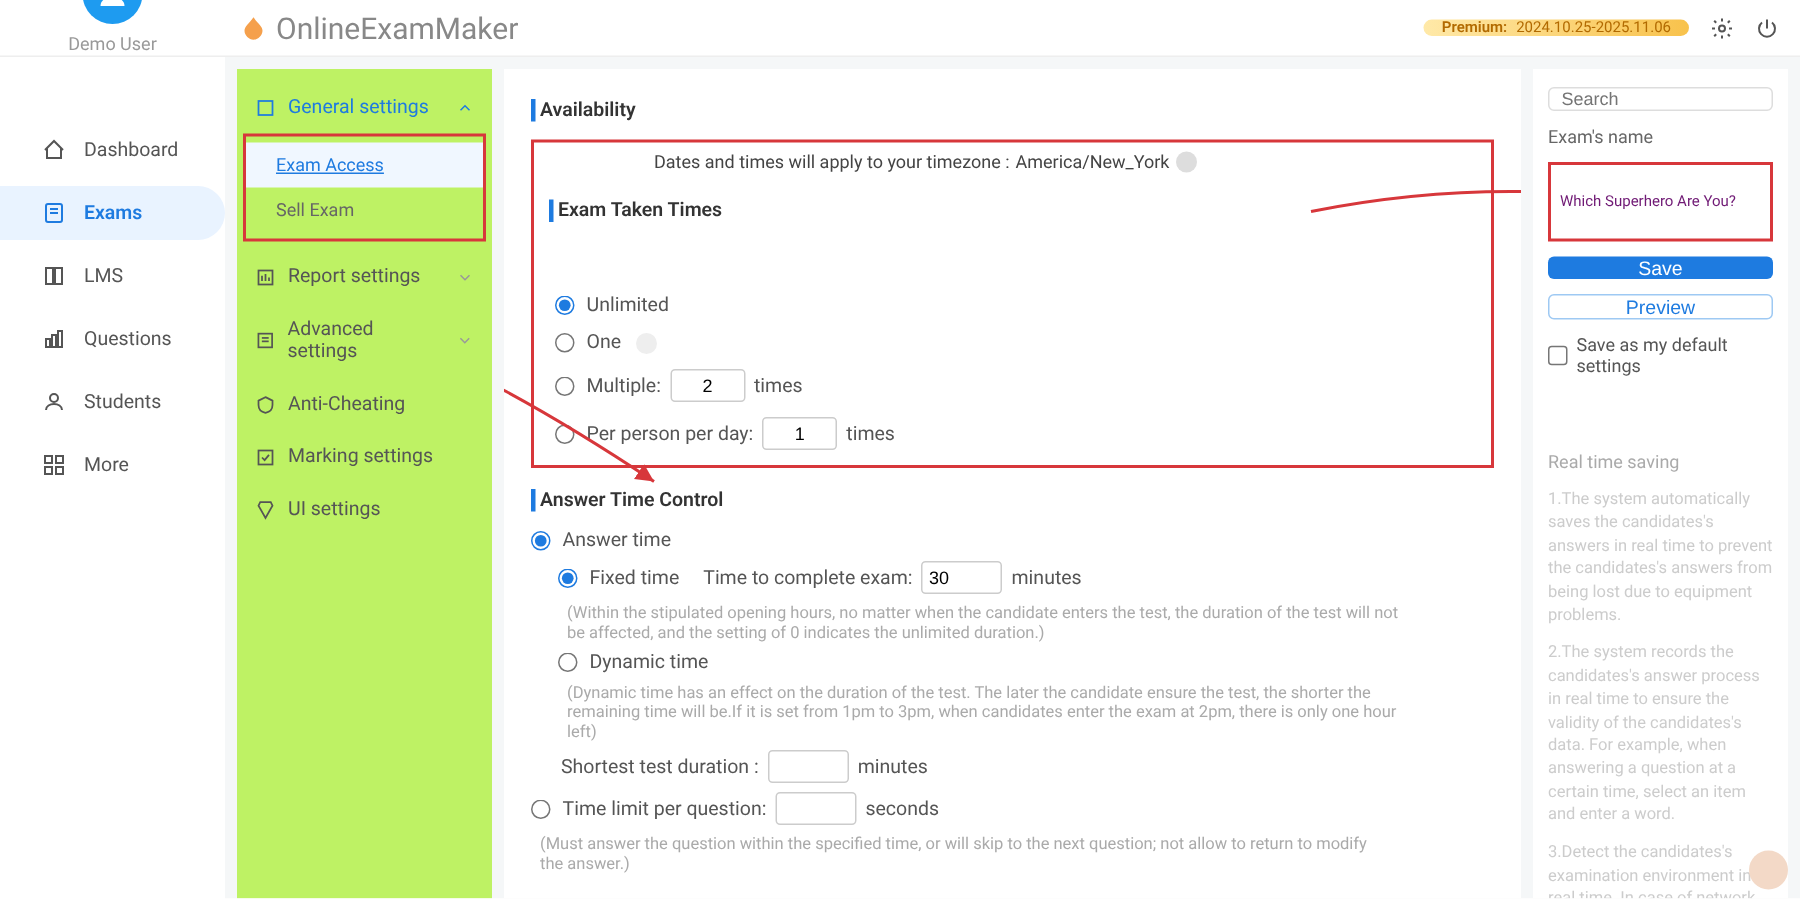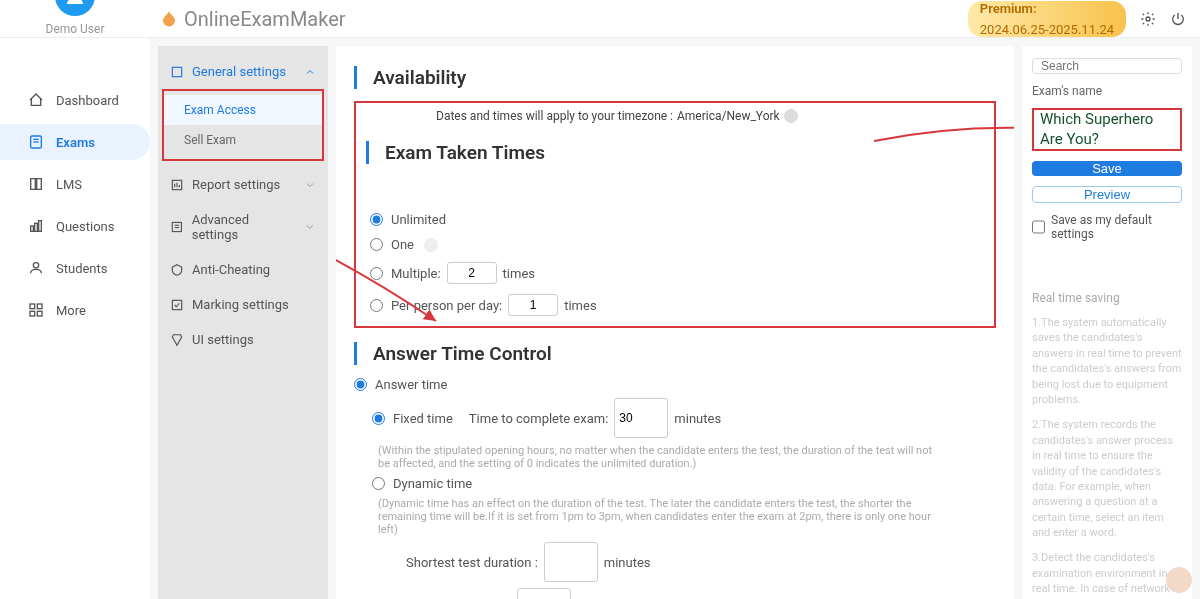--- a/index.html
+++ b/index.html
@@ -2,57 +2,57 @@
 <html><head>
 <meta charset="utf-8">
 <style>
 * { box-sizing: border-box; margin: 0; padding: 0; }
 body { font-family: -apple-system, BlinkMacSystemFont, "Segoe UI", Roboto, sans-serif; font-size: 13px; color: #333; background: #fff; width: 1200px; height: 599px; overflow: hidden; }
 .top-header { display: flex; align-items: center; height: 38px; padding: 0 14px 0 160px; border-bottom: 1px solid #eee; }
 .logo-area { display: flex; align-items: center; gap: 6px; }
 .logo-img { width: 18px; height: 18px; }
 .brand { color: #888; font-size: 20px; }
 .header-spacer { flex: 1; }
-.premium-badge { background: linear-gradient(90deg,#ffe9a8,#f8c24c); color: #b26a00; padding: 0 12px; border-radius: 14px; font-size: 13px; display: flex; gap: 6px; flex-direction: column; }
+.premium-badge { background: linear-gradient(90deg,#ffe9a8,#f8c24c); color: #b26a00; padding: 0 12px; border-radius: 14px; font-size: 10px; display: flex; gap: 6px; }
 .premium-badge .lbl { font-weight: 600; }
 .hdr-icon { margin-left: 14px; color: #555; width: 16px; height: 16px; cursor: pointer; }
 .layout { display: flex; height: calc(599px - 38px); }
 .left-rail { width: 150px; padding-top: 0; }
 .avatar-circle { width: 40px; height: 40px; border-radius: 50%; background: #1e9bf0; margin: -28px auto 0; display: flex; align-items: center; justify-content: center; position:relative; }
 .avatar-circle svg { width:24px; height:24px; fill:#fff; }
 .username { color:#999; font-size:12px; margin-top:6px; }
 .nav-item { display:flex; align-items:center; gap:12px; padding:10px 14px 10px 28px; color:#555; cursor:pointer; font-size:13px; margin-bottom:6px;}
 .nav-item.active { background:#e9f3ff; color:#1e7be0; border-radius:0 20px 20px 0; font-weight:600; }
 .nav-item svg { width:16px; height:16px; stroke:currentColor; fill:none; stroke-width:2; }
 .mid-area { flex:1; background:#f5f7f8; padding:8px 8px 0 8px; display:flex; gap:8px; overflow:hidden; }
-.settings-col { width:170px; background:#e5e5e5; padding:8px 0; }
+.settings-col { width:170px; background:#bef264; padding:8px 0; }
 .sec-header { display:flex; align-items:center; gap:8px; padding:10px 12px; color:#1e7be0; cursor:pointer; font-size:13px; }
 .sec-header.dark { color:#555; }
 .sec-header svg { width:14px; height:14px; stroke:currentColor; fill:none; stroke-width:2; }
 .sec-header .chev { margin-left:auto; width:12px; height:12px; }
 .sub-list { border:2px solid #d7373b; margin:0 4px 6px 4px; padding:4px 0; }
 .sub-item { padding:8px 12px 8px 20px; cursor:pointer; color:#666; font-size:12px; }
-.sub-item.active { color:#1e7be0; background:#f0f7ff; }
+.sub-item.active { color:#1e7be0; background:#f0f7ff;text-decoration:underline; }
 .content-panel { flex:1; background:#fff; padding:14px 18px; overflow:hidden; position:relative; }
-.section-h { border-left:3px solid #1e7be0; padding-left:16px; font-weight:600; font-size:19px; color:#333; margin:6px 0 12px; }
+.section-h { border-left:3px solid #1e7be0; padding-left:3px; font-weight:600; font-size:13px; color:#333; margin:6px 0 12px; }
 .redbox1 { border:2px solid #d7373b; padding:6px 10px 10px; margin-bottom:14px; }
 .field-row { display:flex; align-items:flex-start; padding:4px 0; font-size:12px; color:#555; }
 .field-label { width:70px; color:#666; }
 .radio-col { display:flex; flex-direction:column; gap:10px; }
 .radio-line { display:flex; align-items:center; gap:6px; color:#555; }
 .radio-line input[type=radio]{ accent-color:#1e7be0; width:13px; height:13px; margin-right:2px;}
 .tz-note { margin-left:70px; font-size:12px; color:#444; display:flex; align-items:center; gap:4px;}
 .tz-note .qmark{ width:14px; height:14px; border-radius:50%; background:#ddd; display:inline-block; }
 .mini-input { width:50px; height:22px; border:1px solid #ccc; border-radius:3px; padding:0 4px; font-size:12px; text-align:center; }
-.small-input { width:54px; height:40px; border:1px solid #ccc; border-radius:3px; padding:0 4px; font-size:12px; }
+.small-input { width:54px; height:22px; border:1px solid #ccc; border-radius:3px; padding:0 4px; font-size:12px; }
 .note-grey { color:#aaa; font-size:11px; margin-left:6px; max-width:560px; }
 .right-col { width:170px; background:#fff; padding:12px 10px; display:flex; flex-direction:column; gap:10px; overflow:hidden;}
 .search-box { width:100%; height:28px; border:1px solid #ddd; border-radius:4px; padding:0 8px; font-size:12px; color:#999; }
 .exam-name-label { font-size:12px; color:#666; }
-.exam-name-box { border:2px solid #d7373b; padding:0 6px; font-size:15px; color:#14532d; line-height:1.3; }
+.exam-name-box { border:2px solid #d7373b; padding:18px 6px; font-size:10px; color:#701a75; line-height:1.3; }
 .btn-primary { background:#1e7be0; color:#fff; border:none; border-radius:4px; height:28px; font-size:13px; cursor:pointer; }
 .btn-outline { background:#fff; color:#1e7be0; border:1px solid #9ec9f3; border-radius:4px; height:28px; font-size:13px; cursor:pointer; }
 .save-default { display:flex; align-items:center; gap:6px; font-size:12px; color:#555; }
 .save-default input { width:14px; height:14px; }
 .info-head { color:#aaa; font-size:12px; margin-top:30px; }
 .info-text { color:#ccc; font-size:11px; line-height:1.4; }
 .arrow-svg { position:absolute; pointer-events:none; }
 .arrow1 { left:-70px; top:175px; width:200px; height:120px; }
 .arrow2 { right:-70px; top:55px; width:220px; height:60px; }
 .avatar-fix{position:absolute;left:0;top:0;width:150px;text-align:center;padding-top:4px;}
@@ -78,21 +78,21 @@
 <div class="top-header">
   <div class="logo-area">
     <svg class="logo-img" viewBox="0 0 24 24">
         <path d="M12 2C8 8 4 10 4 14c0 4 4 8 8 8s8-4 8-8c0-4-4-6-8-12z" fill="#f5a04c"></path>
       </svg>
     <span class="brand">OnlineExamMaker</span>
   </div>
   <div class="header-spacer"></div>
   <div class="premium-badge">
     <span class="lbl">Premium:</span>
-    <span>2024.06.25-2025.11.24</span>
+    <span>2024.10.25-2025.11.06</span>
   </div>
   <svg class="hdr-icon" viewBox="0 0 24 24">
       <circle cx="12" cy="12" r="3" fill="none" stroke="#555" stroke-width="2"></circle>
       <path d="M12 2v3M12 19v3M4.2 4.2l2 2M17.8 17.8l2 2M2 12h3M19 12h3M4.2 19.8l2-2M17.8 6.2l2-2" stroke="#555" stroke-width="2"></path>
     </svg>
   <svg class="hdr-icon" viewBox="0 0 24 24">
       <path d="M12 3v9" stroke="#555" stroke-width="2" fill="none"></path>
       <path d="M7 6a8 8 0 1 0 10 0" stroke="#555" stroke-width="2" fill="none"></path>
     </svg>
 </div>
@@ -269,23 +269,23 @@
             <input type="radio" name="ans2" checked="" style="">
               <span>Fixed time</span>
             <span style="margin-left:10px">Time to complete exam:</span>
             <input class="small-input" value="30" style="">
             <span>minutes</span>
             <span class="note-grey">(Within the stipulated opening hours, no matter when the candidate enters the test, the duration of the test will not be affected, and the setting of 0 indicates the unlimited duration.)</span>
           </label>
           <label class="radio-line" style="flex-wrap:wrap;">
             <input type="radio" name="ans2" style="">
               <span>Dynamic time</span>
-            <span class="note-grey">(Dynamic time has an effect on the duration of the test. The later the candidate enters the test, the shorter the remaining time will be.If it is set from 1pm to 3pm, when candidates enter the exam at 2pm, there is only one hour left)</span>
+            <span class="note-grey">(Dynamic time has an effect on the duration of the test. The later the candidate ensure the test, the shorter the remaining time will be.If it is set from 1pm to 3pm, when candidates enter the exam at 2pm, there is only one hour left)</span>
           </label>
-          <div class="radio-line" style="margin-left:34px;">
+          <div class="radio-line" style="margin-left:2px;">
             <span>Shortest test duration :</span>
             <input class="small-input" value="" style="">
             <span>minutes</span>
           </div>
         </div>
         <label class="radio-line" style="flex-wrap:wrap;">
           <input type="radio" name="ans" style="">
             <span>Time limit per question:</span>
           <input class="small-input" value="" style="">
           <span>seconds</span>

